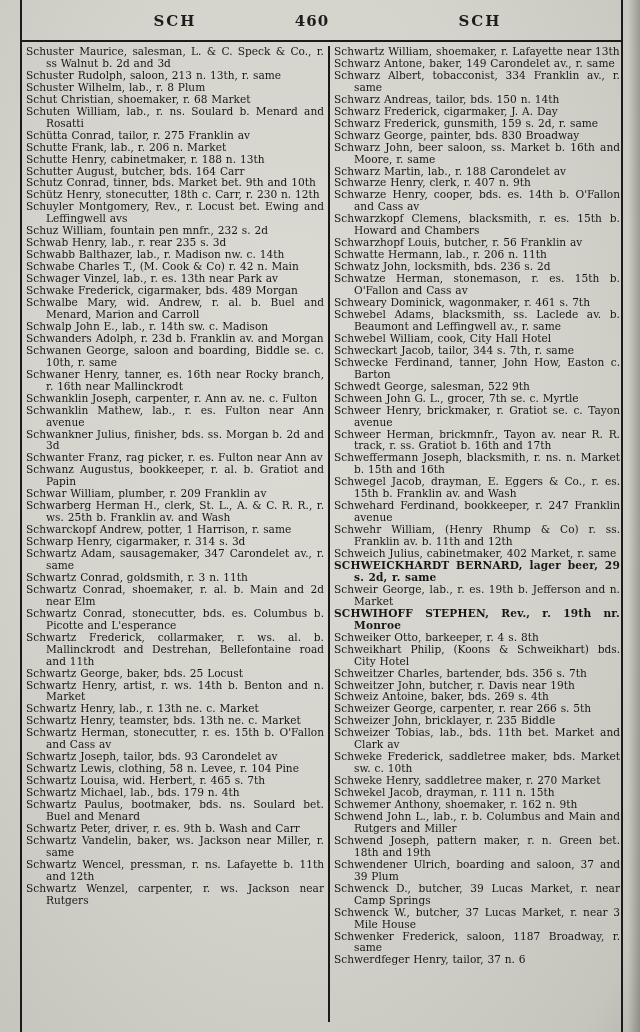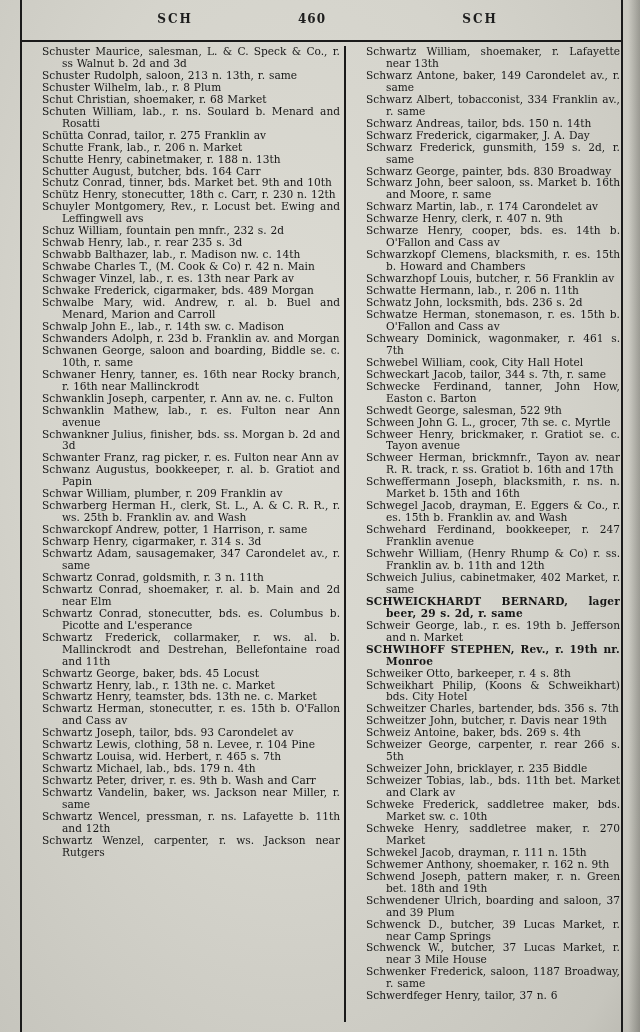--- a/index.html
+++ b/index.html
@@ -25,35 +25,35 @@
   .rule-right {
     position: absolute; left: 621px; top: 0; bottom: 0; width: 2px;
     background: #1b1b1b;
   }
   .page-edge-shadow {
     position: absolute; right: 0; top: 0; bottom: 0; width: 12px;
     background: linear-gradient(to right, rgba(40,40,35,0) 0%, rgba(40,40,35,0.30) 100%);
   }
   .header {
     position: absolute; top: 12px; left: 0; right: 0; height: 26px;
-    font-size: 12px; font-weight: bold; letter-spacing: 2px; color: #1d1d1d;
+    font-size: 15px; font-weight: bold; letter-spacing: 2px; color: #1d1d1d;
   }
   .h-seg { position: absolute; top: 0; transform: translateX(-50%); }
   #hL { left: 175px; }
   #hC { left: 312px; letter-spacing: 1px; }
   #hR { left: 480px; }
   .header-rule {
     position: absolute; top: 40px; left: 21px; right: 17px; height: 2px;
     background: #1b1b1b;
   }
   .columns {
     position: absolute; top: 46px; left: 26px; right: 20px; bottom: 10px;
     display: flex; align-items: stretch;
   }
-  .col { overflow: hidden; margin-left: 16px; }
+  .col { overflow: hidden; }
   .col-left { width: 298px; }
   .col-divider {
     width: 2px; background: #1a1a1a; margin: 0 4px 0 4px; flex: none;
   }
   .col-right { flex: 1; }
   .entry {
     margin: 0;
     font-size: 10.6px;
     line-height: 11.95px;
     text-align: justify;
@@ -110,52 +110,55 @@
         <p class="entry">Schwanz Augustus, bookkeeper, r. al. b. Gratiot and Papin</p>
         <p class="entry">Schwar William, plumber, r. 209 Franklin av</p>
         <p class="entry">Schwarberg Herman H., clerk, St. L., A. &amp; C. R. R., r. ws. 25th b. Franklin av. and Wash</p>
         <p class="entry">Schwarckopf Andrew, potter, 1 Harrison, r. same</p>
         <p class="entry">Schwarp Henry, cigarmaker, r. 314 s. 3d</p>
         <p class="entry">Schwartz Adam, sausagemaker, 347 Carondelet av., r. same</p>
         <p class="entry">Schwartz Conrad, goldsmith, r. 3 n. 11th</p>
         <p class="entry">Schwartz Conrad, shoemaker, r. al. b. Main and 2d near Elm</p>
         <p class="entry">Schwartz Conrad, stonecutter, bds. es. Columbus b. Picotte and L'esperance</p>
         <p class="entry">Schwartz Frederick, collarmaker, r. ws. al. b. Mallinckrodt and Destrehan, Bellefontaine road and 11th</p>
-        <p class="entry">Schwartz George, baker, bds. 45 Locust</p>
+        <p class="entry">Schwartz George, baker, bds. 25 Locust</p>
+        <p class="entry">Schwartz Henry, artist, r. ws. 14th b. Benton and n. Market</p>
         <p class="entry">Schwartz Henry, lab., r. 13th ne. c. Market</p>
         <p class="entry">Schwartz Henry, teamster, bds. 13th ne. c. Market</p>
         <p class="entry">Schwartz Herman, stonecutter, r. es. 15th b. O'Fallon and Cass av</p>
         <p class="entry">Schwartz Joseph, tailor, bds. 93 Carondelet av</p>
         <p class="entry">Schwartz Lewis, clothing, 58 n. Levee, r. 104 Pine</p>
         <p class="entry">Schwartz Louisa, wid. Herbert, r. 465 s. 7th</p>
         <p class="entry">Schwartz Michael, lab., bds. 179 n. 4th</p>
+        <p class="entry">Schwartz Paulus, bootmaker, bds. ns. Soulard bet. Buel and Menard</p>
         <p class="entry">Schwartz Peter, driver, r. es. 9th b. Wash and Carr</p>
         <p class="entry">Schwartz Vandelin, baker, ws. Jackson near Miller, r. same</p>
         <p class="entry">Schwartz Wencel, pressman, r. ns. Lafayette b. 11th and 12th</p>
         <p class="entry">Schwartz Wenzel, carpenter, r. ws. Jackson near Rutgers</p>
       </div>
     <div class="col-divider"></div>
     <div class="col col-right" id="col-right">
         <p class="entry">Schwartz William, shoemaker, r. Lafayette near 13th</p>
         <p class="entry">Schwarz Antone, baker, 149 Carondelet av., r. same</p>
         <p class="entry">Schwarz Albert, tobacconist, 334 Franklin av., r. same</p>
         <p class="entry">Schwarz Andreas, tailor, bds. 150 n. 14th</p>
         <p class="entry">Schwarz Frederick, cigarmaker, J. A. Day</p>
         <p class="entry">Schwarz Frederick, gunsmith, 159 s. 2d, r. same</p>
         <p class="entry">Schwarz George, painter, bds. 830 Broadway</p>
         <p class="entry">Schwarz John, beer saloon, ss. Market b. 16th and Moore, r. same</p>
-        <p class="entry">Schwarz Martin, lab., r. 174 Carondelet av</p>
+        <p class="entry">Schwarz Martin, lab., r. 188 Carondelet av</p>
         <p class="entry">Schwarze Henry, clerk, r. 407 n. 9th</p>
         <p class="entry">Schwarze Henry, cooper, bds. es. 14th b. O'Fallon and Cass av</p>
         <p class="entry">Schwarzkopf Clemens, blacksmith, r. es. 15th b. Howard and Chambers</p>
         <p class="entry">Schwarzhopf Louis, butcher, r. 56 Franklin av</p>
         <p class="entry">Schwatte Hermann, lab., r. 206 n. 11th</p>
         <p class="entry">Schwatz John, locksmith, bds. 236 s. 2d</p>
         <p class="entry">Schwatze Herman, stonemason, r. es. 15th b. O'Fallon and Cass av</p>
         <p class="entry">Schweary Dominick, wagonmaker, r. 461 s. 7th</p>
+        <p class="entry">Schwebel Adams, blacksmith, ss. Laclede av. b. Beaumont and Leffingwell av., r. same</p>
         <p class="entry">Schwebel William, cook, City Hall Hotel</p>
         <p class="entry">Schweckart Jacob, tailor, 344 s. 7th, r. same</p>
         <p class="entry">Schwecke Ferdinand, tanner, John How, Easton c. Barton</p>
         <p class="entry">Schwedt George, salesman, 522 9th</p>
         <p class="entry">Schween John G. L., grocer, 7th se. c. Myrtle</p>
         <p class="entry">Schweer Henry, brickmaker, r. Gratiot se. c. Tayon avenue</p>
         <p class="entry">Schweer Herman, brickmnfr., Tayon av. near R. R. track, r. ss. Gratiot b. 16th and 17th</p>
         <p class="entry">Schweffermann Joseph, blacksmith, r. ns. n. Market b. 15th and 16th</p>
         <p class="entry">Schwegel Jacob, drayman, E. Eggers &amp; Co., r. es. 15th b. Franklin av. and Wash</p>
         <p class="entry">Schwehard Ferdinand, bookkeeper, r. 247 Franklin avenue</p>
@@ -169,20 +172,21 @@
         <p class="entry">Schweitzer Charles, bartender, bds. 356 s. 7th</p>
         <p class="entry">Schweitzer John, butcher, r. Davis near 19th</p>
         <p class="entry">Schweiz Antoine, baker, bds. 269 s. 4th</p>
         <p class="entry">Schweizer George, carpenter, r. rear 266 s. 5th</p>
         <p class="entry">Schweizer John, bricklayer, r. 235 Biddle</p>
         <p class="entry">Schweizer Tobias, lab., bds. 11th bet. Market and Clark av</p>
         <p class="entry">Schweke Frederick, saddletree maker, bds. Market sw. c. 10th</p>
         <p class="entry">Schweke Henry, saddletree maker, r. 270 Market</p>
         <p class="entry">Schwekel Jacob, drayman, r. 111 n. 15th</p>
         <p class="entry">Schwemer Anthony, shoemaker, r. 162 n. 9th</p>
+        <p class="entry">Schwend John L., lab., r. b. Columbus and Main and Rutgers and Miller</p>
         <p class="entry">Schwend Joseph, pattern maker, r. n. Green bet. 18th and 19th</p>
         <p class="entry">Schwendener Ulrich, boarding and saloon, 37 and 39 Plum</p>
         <p class="entry">Schwenck D., butcher, 39 Lucas Market, r. near Camp Springs</p>
         <p class="entry">Schwenck W., butcher, 37 Lucas Market, r. near 3 Mile House</p>
         <p class="entry">Schwenker Frederick, saloon, 1187 Broadway, r. same</p>
         <p class="entry">Schwerdfeger Henry, tailor, 37 n. 6</p>
       </div>
   </div>
 </div>
 

